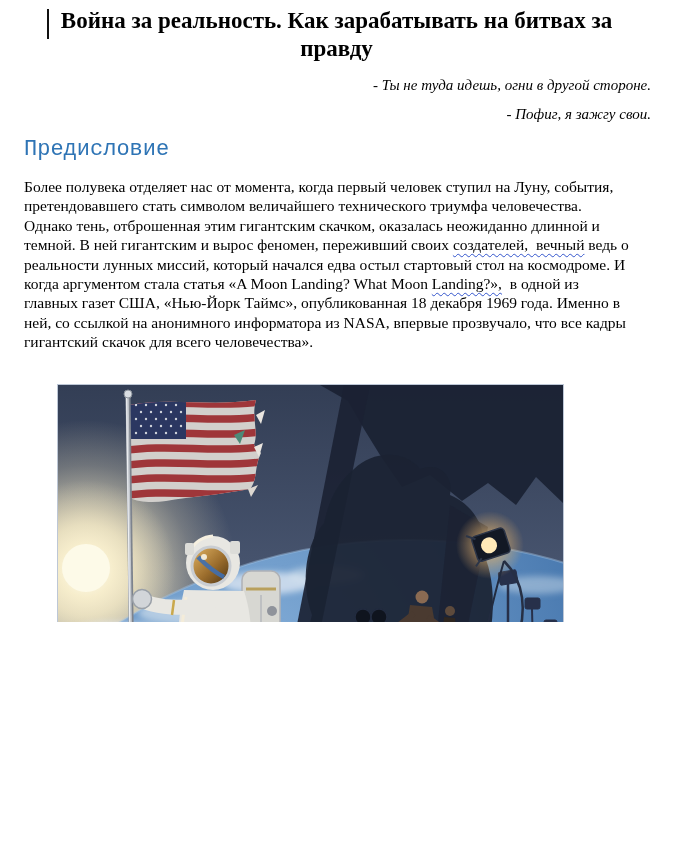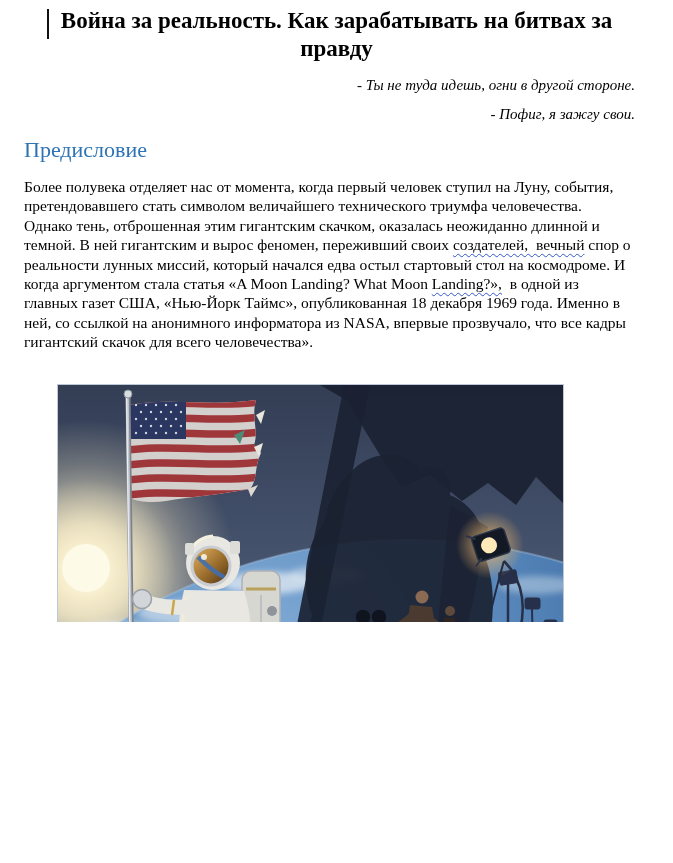--- a/index.html
+++ b/index.html
@@ -14,27 +14,27 @@
   }
   .caret{
     position:absolute;left:47px;top:9px;width:2px;height:30px;background:#111;
   }
   .doc-title{
     padding:7px 46px 0 46px;text-align:center;
     font-size:23px;line-height:28px;font-weight:700;color:#000;
   }
   .epigraph{margin-top:13px;}
   .epigraph-line{
-    text-align:right;padding-right:38px;font-style:italic;
+    text-align:right;padding-right:22px;font-style:italic;
     font-size:15px;line-height:18px;
   }
   .epigraph-line + .epigraph-line{margin-top:11px;}
   .section-heading{
     margin:13px 0 13px 24px;
-    font-family:Liberation Serif, serif;font-weight:400;
+    font-family:Liberation Mono, monospace;font-weight:400;
     font-size:22px;line-height:28px;color:var(--heading-color);
   }
   .paragraph{margin:3px 0 0 24px;font-size:15.5px;}
   .pline{line-height:19.4px;white-space:pre;}
   .sq-grammar{
     text-decoration-line:underline;text-decoration-style:wavy;
     text-decoration-color:var(--grammar-color);text-decoration-thickness:1px;
     text-underline-offset:3px;
   }
   .sq-spell{
@@ -61,21 +61,21 @@
     <div class="epigraph-line">- Ты не туда идешь, огни в другой стороне.</div>
     <div class="epigraph-line">- Пофиг, я зажгу свои.</div>
   </div>
 
   <div class="section-heading">Предисловие</div>
 
   <div class="paragraph">
       <div class="pline"><span>Более полувека отделяет нас от момента, когда первый человек ступил на Луну, события,</span></div>
       <div class="pline"><span>претендовавшего стать символом величайшего технического триумфа человечества.</span></div>
       <div class="pline"><span>Однако тень, отброшенная этим гигантским скачком, оказалась неожиданно длинной и</span></div>
-      <div class="pline"><span>темной. В ней гигантским и вырос феномен, переживший своих </span><span class="sq-grammar">создателей,  вечный</span><span> спор о</span></div>
+      <div class="pline"><span>темной. В ней гигантским и вырос феномен, переживший своих </span><span class="sq-grammar">создателей,  вечный</span><span> ведь о</span></div>
       <div class="pline"><span>реальности лунных миссий, который начался едва остыл стартовый стол на космодроме. И</span></div>
       <div class="pline"><span>когда аргументом стала статья «A Moon Landing? What Moon </span><span class="sq-grammar">Landing?»,</span><span>  в одной из</span></div>
       <div class="pline"><span>главных газет США, «Нью-Йорк Таймс», опубликованная 18 декабря 1969 года. Именно в</span></div>
       <div class="pline"><span>ней, со ссылкой на анонимного информатора из NASA, впервые прозвучало, что все кадры</span></div>
       <div class="pline"><span>гигантский скачок для всего человечества».</span></div>
     </div>
 
   <div class="figure" title="Astronaut in a white spacesuit plants a tattered US flag on the Moon with the Sun and Earth on the horizon; his long cast shadow reveals a hidden film crew with vintage cameras and studio spotlights, implying a staged landing.">
     <svg width="505" height="500" viewBox="0 0 505 500" xmlns="http://www.w3.org/2000/svg" role="img">
       <defs>

